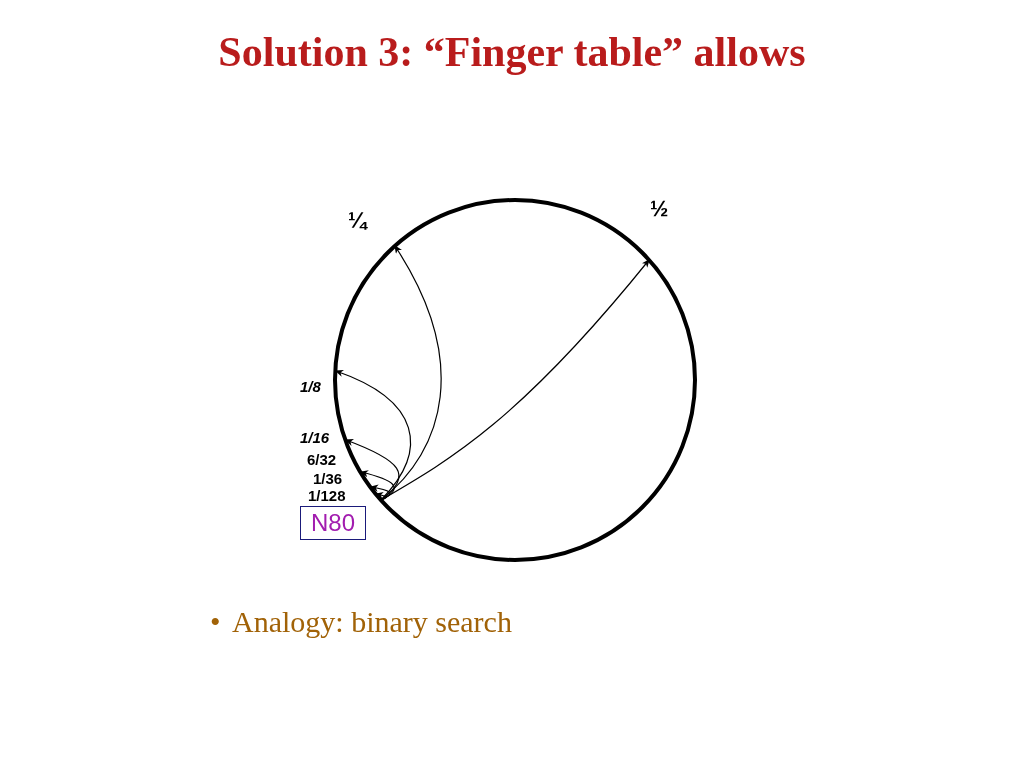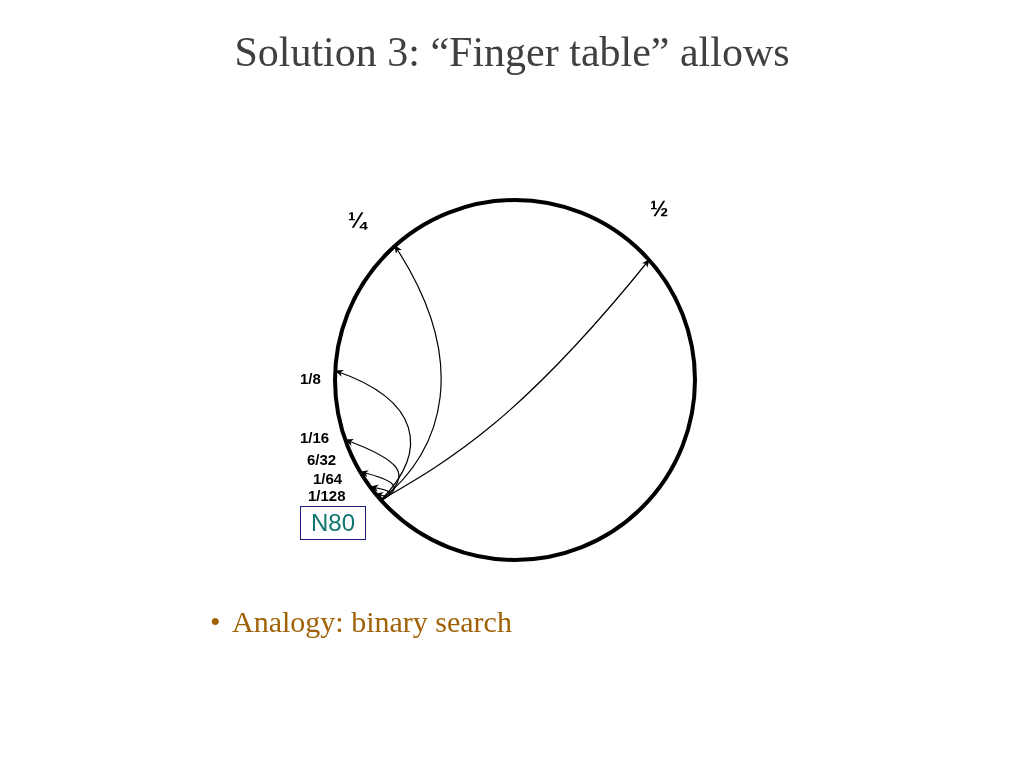--- a/index.html
+++ b/index.html
@@ -7,23 +7,23 @@
     padding: 0;
     width: 1024px;
     height: 768px;
     background: white;
     font-family: "Times New Roman", Times, serif;
     position: relative;
     overflow: hidden;
   }
   .title {
     text-align: center;
-    color: #404040;
+    color: #b91c1c;
     font-size: 42px;
-    font-weight: normal;
+    font-weight: bold;
     line-height: 1.15;
     padding-top: 28px;
     padding-bottom: 10px;
   }
   .diagram-wrap {
     position: absolute;
     left: 0;
     top: 170px;
     width: 1024px;
     height: 420px;
@@ -35,21 +35,21 @@
     font-size: 30px;
     color: #a16207;
   }
   .bullet .dot {
     display: inline-block;
     width: 22px;
   }
   .node-box {
     position: absolute;
     border: 1px solid #1a1a7a;
-    color: #0f766e;
+    color: #a21caf;
     background: white;
     font-family: Arial, Helvetica, sans-serif;
     font-size: 24px;
     padding: 2px 10px 2px 10px;
     line-height: 1.15;
   }
   .frac-label {
     position: absolute;
     font-family: Arial, Helvetica, sans-serif;
     font-weight: bold;
@@ -89,24 +89,24 @@
     <path d="M381 330 C 405 318, 395 310, 361 302" fill="none" stroke="#000" stroke-width="1.2" marker-end="url(#arrow)"></path>
 
     <path d="M381 330 C 397 323, 390 320, 371 317" fill="none" stroke="#000" stroke-width="1.2" marker-end="url(#arrow)"></path>
 
     <path d="M381 330 C 390 327, 386 326, 376 324" fill="none" stroke="#000" stroke-width="1.2" marker-end="url(#arrow)"></path>
   </svg>
 
   
   <div class="frac-label frac-big" style="left:650px; top:26px;">½</div>
   <div class="frac-label frac-big" style="left:348px; top:38px;">¼</div>
-  <div class="frac-label" style="left:300px; top:200px;">1/8</div>
-  <div class="frac-label" style="left:300px; top:259px;">1/16</div>
+  <div class="frac-label" style="left:300px; top:208px;font-style:italic;">1/8</div>
+  <div class="frac-label" style="left:300px; top:259px;font-style:italic;">1/16</div>
   <div class="frac-label" style="left:307px; top:281px;">6/32</div>
-  <div class="frac-label" style="left:313px; top:300px;">1/64</div>
+  <div class="frac-label" style="left:313px; top:300px;">1/36</div>
   <div class="frac-label" style="left:308px; top:317px;text-align:right;">1/128</div>
 
   
   <div class="node-box" style="left:300px; top:336px;">N80</div>
 </div>
 
 <div class="bullet">
   <span class="dot">•</span><span>Analogy: binary search</span>
 </div>
 

